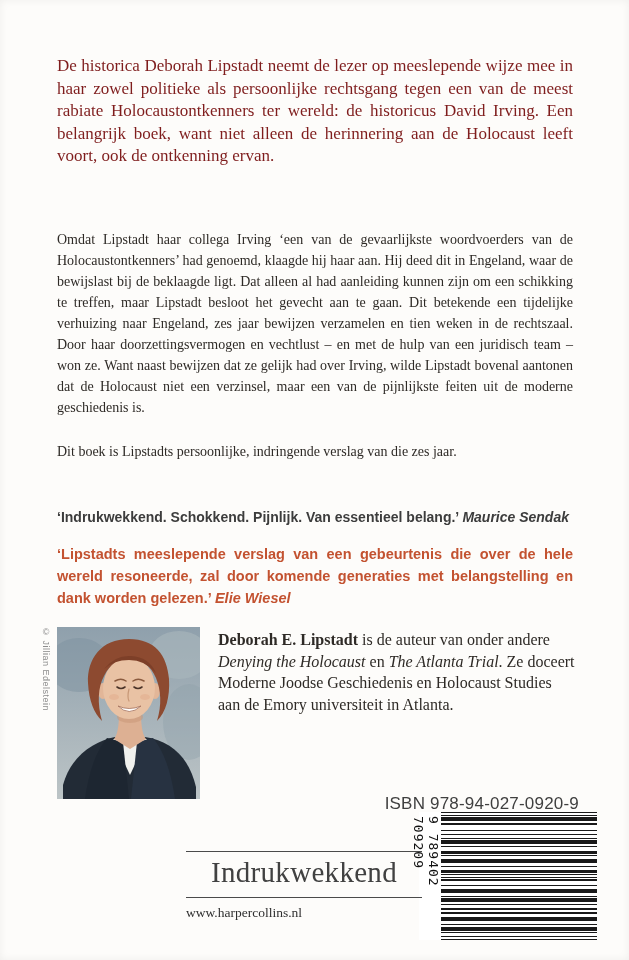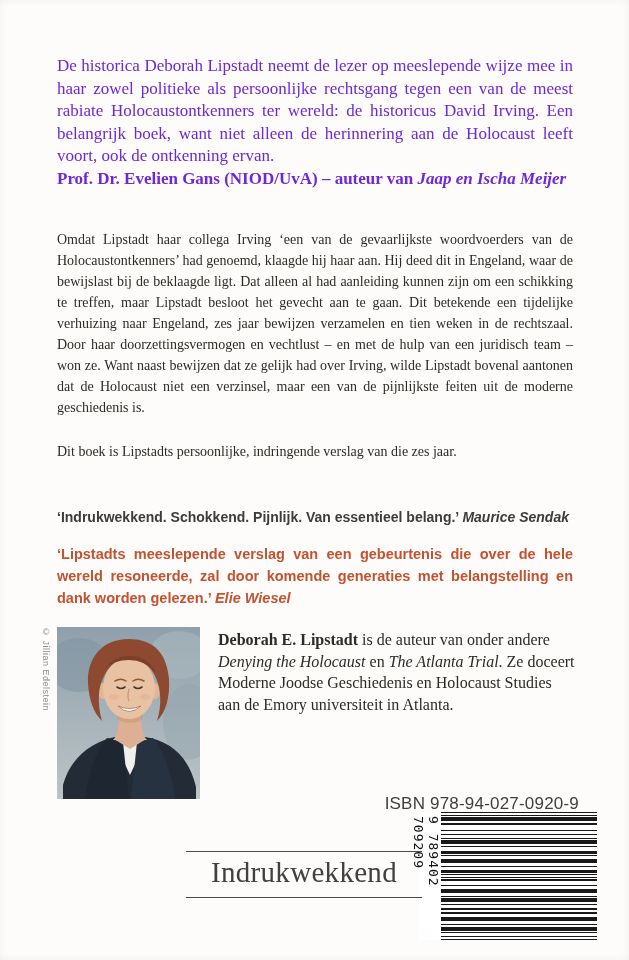--- a/index.html
+++ b/index.html
@@ -10,21 +10,21 @@
     background: #fdfcfa;
     overflow: hidden;
     font-family: "Liberation Serif", serif;
     box-shadow: inset 0 0 8px rgba(0,0,0,0.06);
   }
 
   
   .endorsement {
     position: absolute;
     left: 57px; top: 55px; width: 516px;
-    color: #6d28d9;
+    color: #7f1d1d;
     font-size: 17px; line-height: 22.5px;
     text-align: justify;
   }
   .endorsement p { margin: 0; }
   .endorsement .attribution { font-weight: bold; text-align: left; }
   .endorsement .attribution em { font-style: italic; }
 
   
   .synopsis {
     position: absolute;
@@ -127,21 +127,20 @@
     padding-top: 7px;
   }
 </style>
 </head>
 <body>
 
 <div class="page">
 
   <section class="endorsement">
     <p>De historica Deborah Lipstadt neemt de lezer op meeslepende wijze mee in haar zowel politieke als persoonlijke rechtsgang tegen een van de meest rabiate Holocaustontkenners ter wereld: de historicus David Irving. Een belangrijk boek, want niet alleen de herinnering aan de Holocaust leeft voort, ook de ontkenning ervan.</p>
-    <p class="attribution"><span>Prof. Dr. Evelien Gans (NIOD/UvA) – auteur van </span><em>Jaap en Ischa Meijer</em></p>
   </section>
 
   <section class="synopsis">
     <p>Omdat Lipstadt haar collega Irving ‘een van de gevaarlijkste woordvoerders van de Holocaustontkenners’ had genoemd, klaagde hij haar aan. Hij deed dit in Engeland, waar de bewijslast bij de beklaagde ligt. Dat alleen al had aanleiding kunnen zijn om een schikking te treffen, maar Lipstadt besloot het gevecht aan te gaan. Dit betekende een tijdelijke verhuizing naar Engeland, zes jaar bewijzen verzamelen en tien weken in de rechtszaal. Door haar doorzettingsvermogen en vechtlust – en met de hulp van een juridisch team – won ze. Want naast bewijzen dat ze gelijk had over Irving, wilde Lipstadt bovenal aantonen dat de Holocaust niet een verzinsel, maar een van de pijnlijkste feiten uit de moderne geschiedenis is.</p>
     <p class="closing">Dit boek is Lipstadts persoonlijke, indringende verslag van die zes jaar.</p>
   </section>
 
   <p class="review review-orange"><span>‘Lipstadts meeslepende verslag van een gebeurtenis die over de hele wereld resoneerde, zal door komende generaties met belangstelling en dank worden gelezen.’ </span><em>Elie Wiesel</em></p>
 
   <p class="review review-dark"><span>‘Indrukwekkend. Schokkend. Pijnlijk. Van essentieel belang.’ </span><em>Maurice Sendak</em></p>
@@ -227,15 +226,16 @@
         <rect x="0" y="119.92" width="148" height="1.35" fill="#191919"></rect>
         <rect x="0" y="123.96" width="148" height="1.35" fill="#191919"></rect>
         <rect x="0" y="126.65" width="148" height="1.35" fill="#191919"></rect>
       </svg>
   </div>
 
   <footer class="publisher">
     <div class="rule"></div>
     <div class="publisher-name">Indrukwekkend</div>
     <div class="rule"></div>
+    <div class="publisher-url">www.harpercollins.nl</div>
   </footer>
 
 </div>
 
 </body></html>

